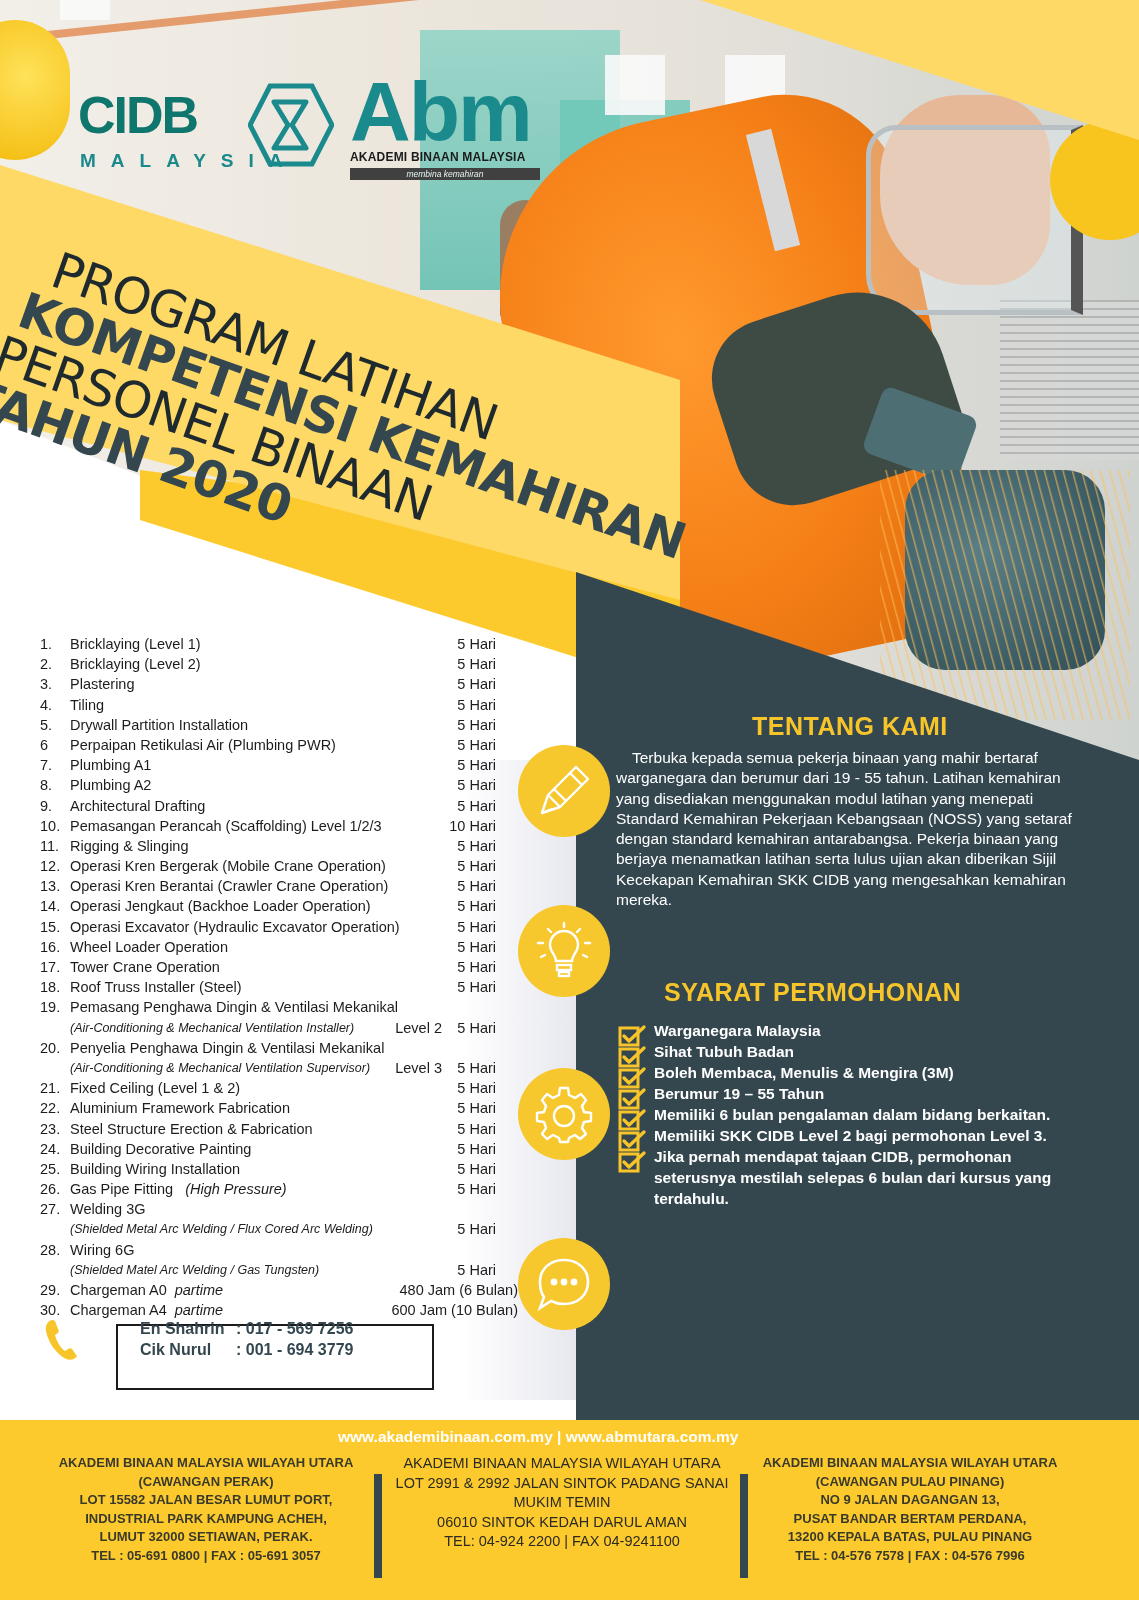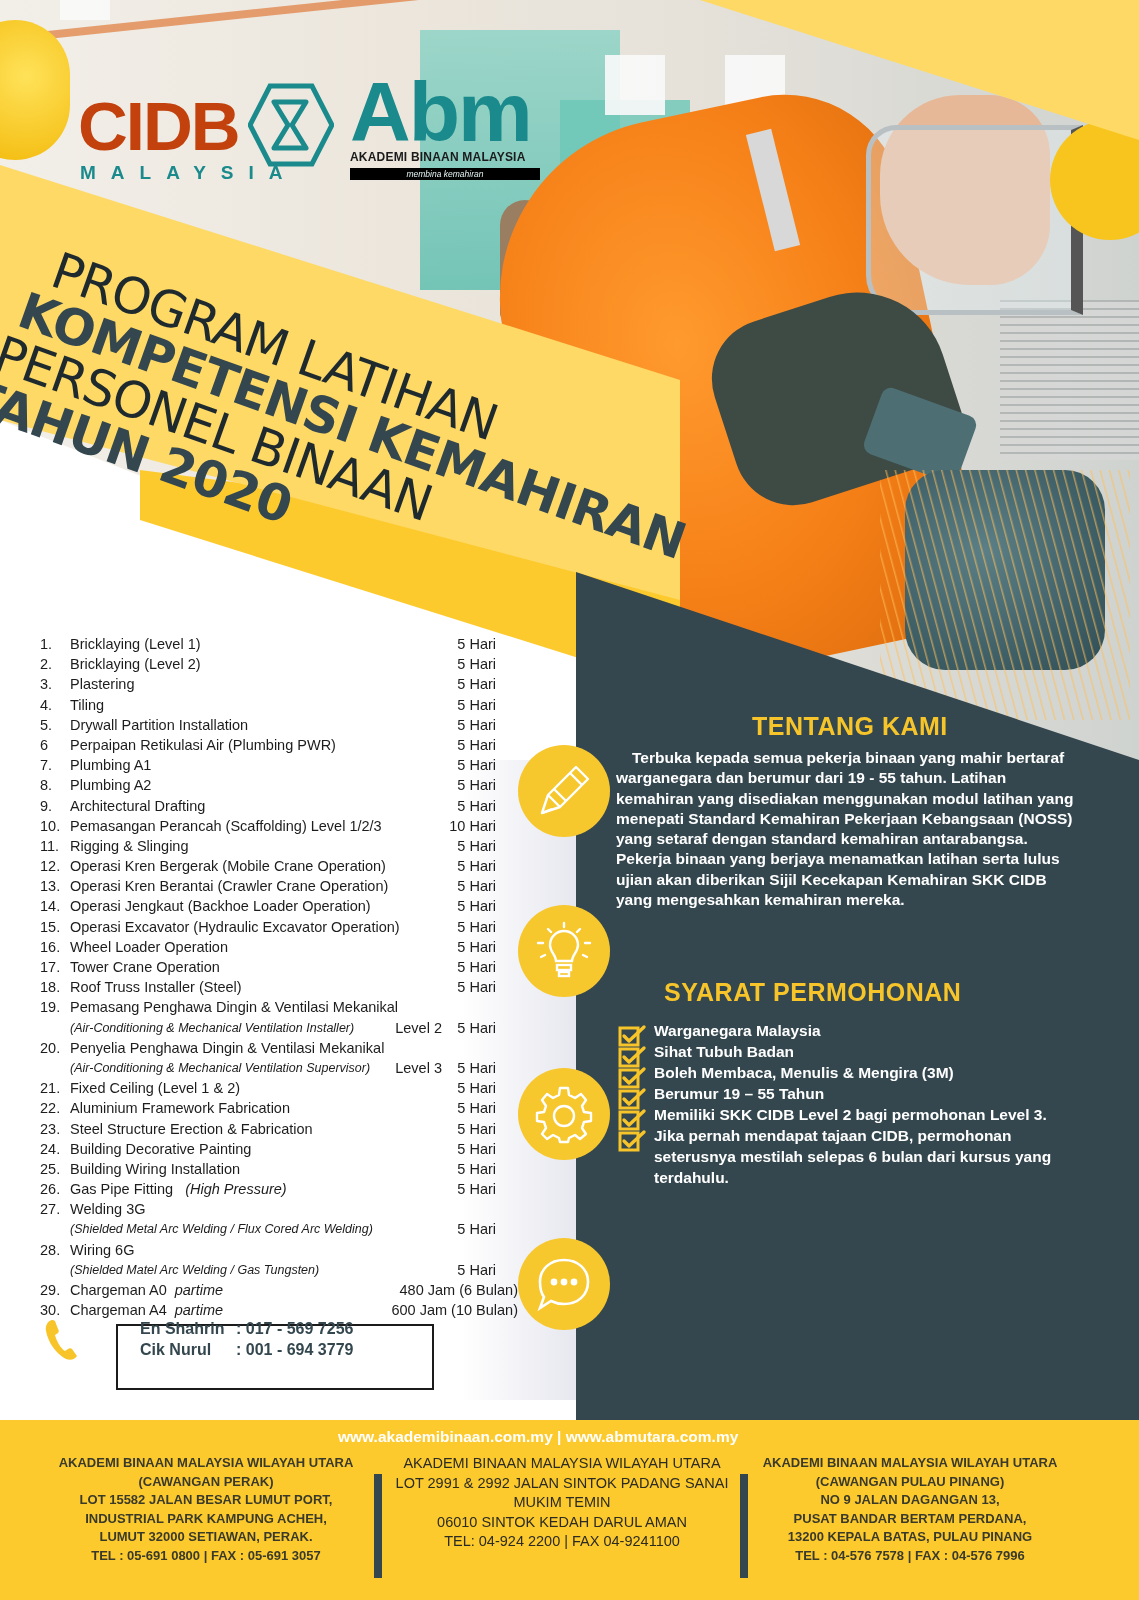--- a/index.html
+++ b/index.html
@@ -31,27 +31,27 @@
   .yellow-banner { position: absolute; left: 0; top: 0; width: 1139px; height: 760px; pointer-events: none; }
 
   
   .white-lower { position: absolute; left: 0; top: 580px; width: 576px; height: 820px; background: linear-gradient(90deg, #ffffff 0%, #ffffff 80%, #e7e8ef 100%); }
 
   
   .dark-panel-svg { position: absolute; left: 0; top: 0; width: 1139px; height: 1420px; pointer-events: none; }
 
   
   .logo-cidb { position: absolute; left: 78px; top: 78px; }
-  .logo-cidb .word { font-family: "Liberation Sans", sans-serif; font-weight: 700; font-size: 69px; color: #c2410c; letter-spacing: -2px; line-height: 74px; margin-top: 12px; }
+  .logo-cidb .word { font-family: "Liberation Sans", sans-serif; font-weight: 700; font-size: 52px; color: #0f766e; letter-spacing: -2px; line-height: 74px; }
   .logo-cidb .sub { font-family: "Liberation Sans", sans-serif; font-weight: 700; font-size: 19px; color: #1a8a8c; letter-spacing: 15px; margin-top: -2px; padding-left: 2px; }
   .logo-mark { position: absolute; left: 248px; top: 82px; width: 86px; height: 86px; }
   .logo-abm { position: absolute; left: 350px; top: 70px; width: 190px; }
   .logo-abm .word { font-family: "Liberation Sans", sans-serif; font-weight: 700; font-size: 84px; color: #1a8a8c; line-height: 84px; letter-spacing: -2px; }
   .logo-abm .name { font-family: "Liberation Sans", sans-serif; font-weight: 700; font-size: 12px; color: #1b1b1b; margin-top: -4px; letter-spacing: .2px; }
-  .logo-abm .tag { margin-top: 4px; height: 12px; background: #000000; color: #e6f4f4; font-size: 8.5px; text-align: center; line-height: 12px; font-style: italic; }
+  .logo-abm .tag { margin-top: 4px; height: 12px; background: #404040; color: #e6f4f4; font-size: 8.5px; text-align: center; line-height: 12px; font-style: italic; }
 
   
   .title-block { position: absolute; left: 62px; top: 246px; transform: rotate(19.5deg); transform-origin: left top; color: #2c3e46; line-height: 0.98; }
   .title-block .l1 { font-family: "DejaVu Sans", sans-serif; font-size: 50px; font-weight: 400; color: #1f2a2f; letter-spacing: -1px; }
   .title-block .l2 { font-family: "DejaVu Sans", sans-serif; font-size: 50px; font-weight: 700; color: #34474f; letter-spacing: -1px; margin-left: -18px; }
   .title-block .l3 { font-family: "DejaVu Sans", sans-serif; font-size: 50px; font-weight: 400; color: #1f2a2f; letter-spacing: -1px; margin-left: -26px; }
   .title-block .l4 { font-family: "DejaVu Sans", sans-serif; font-size: 50px; font-weight: 700; color: #34474f; letter-spacing: -1px; margin-left: -38px; }
 
   
   .courses { position: absolute; left: 40px; top: 634px; width: 480px; font-size: 14.5px; color: #1d1d1d; }
@@ -69,21 +69,21 @@
   .contact-box { position: absolute; left: 116px; top: 1324px; width: 314px; height: 62px; border: 2px solid #1b1b1b; border-top-width: 2px; background: transparent; }
   .contact-row { position: absolute; left: 22px; font-size: 16px; font-weight: 700; color: #34474f; white-space: nowrap; }
   .contact-row .cname { display: inline-block; width: 96px; }
 
   
   .icon-circle { position: absolute; width: 92px; height: 92px; border-radius: 50%; background: #f7c72e; }
   .icon-circle svg { position: absolute; left: 16px; top: 16px; width: 60px; height: 60px; }
 
   
   .about-title { position: absolute; left: 752px; top: 712px; font-size: 25px; font-weight: 700; color: #f7c52a; letter-spacing: .5px; }
-  .about-body { position: absolute; left: 616px; top: 748px; width: 460px; font-size: 15.5px; line-height: 20.3px; color: #ffffff; font-weight: 700; }
+  .about-body { position: absolute; left: 616px; top: 748px; width: 460px; font-size: 15.5px; line-height: 20.3px; color: #ffffff; font-weight: 400; }
   .about-body .indent { display: inline-block; width: 16px; }
 
   .req-title { position: absolute; left: 664px; top: 978px; font-size: 25px; font-weight: 700; color: #f7c52a; letter-spacing: .5px; }
   .req-list { position: absolute; left: 618px; top: 1020px; width: 470px; color: #ffffff; font-weight: 700; font-size: 15.5px; line-height: 21px; }
   .req-item { position: relative; padding-left: 36px; }
   .req-item .check { position: absolute; left: 0; top: 4px; width: 30px; height: 24px; }
 
   
   .footer { position: absolute; left: 0; top: 1420px; width: 1139px; height: 180px; background: #fdca2e; }
   .footer .web { position: absolute; left: 338px; top: 8px; font-size: 15.5px; font-weight: 700; color: #ffffff; white-space: nowrap; }
@@ -409,20 +409,24 @@
         <rect x="2" y="4" width="18" height="17" fill="none" stroke="#f7c52a" stroke-width="3"></rect>
         <path d="M6,12 L11,17 L26,3" fill="none" stroke="#f7c52a" stroke-width="3.4" stroke-linecap="round" stroke-linejoin="round"></path>
       </svg><span>Boleh Membaca, Menulis &amp; Mengira (3M)</span></div>
     <div class="req-item"><svg class="check" viewBox="0 0 30 24">
         <rect x="2" y="4" width="18" height="17" fill="none" stroke="#f7c52a" stroke-width="3"></rect>
         <path d="M6,12 L11,17 L26,3" fill="none" stroke="#f7c52a" stroke-width="3.4" stroke-linecap="round" stroke-linejoin="round"></path>
       </svg><span>Berumur 19 – 55 Tahun</span></div>
     <div class="req-item"><svg class="check" viewBox="0 0 30 24">
         <rect x="2" y="4" width="18" height="17" fill="none" stroke="#f7c52a" stroke-width="3"></rect>
         <path d="M6,12 L11,17 L26,3" fill="none" stroke="#f7c52a" stroke-width="3.4" stroke-linecap="round" stroke-linejoin="round"></path>
+      </svg><span>Memiliki 6 bulan pengalaman dalam bidang berkaitan.</span></div>
+    <div class="req-item"><svg class="check" viewBox="0 0 30 24">
+        <rect x="2" y="4" width="18" height="17" fill="none" stroke="#f7c52a" stroke-width="3"></rect>
+        <path d="M6,12 L11,17 L26,3" fill="none" stroke="#f7c52a" stroke-width="3.4" stroke-linecap="round" stroke-linejoin="round"></path>
       </svg><span>Memiliki SKK CIDB Level 2 bagi permohonan Level 3.</span></div>
     <div class="req-item"><svg class="check" viewBox="0 0 30 24">
         <rect x="2" y="4" width="18" height="17" fill="none" stroke="#f7c52a" stroke-width="3"></rect>
         <path d="M6,12 L11,17 L26,3" fill="none" stroke="#f7c52a" stroke-width="3.4" stroke-linecap="round" stroke-linejoin="round"></path>
       </svg><span>Jika pernah mendapat tajaan CIDB, permohonan seterusnya mestilah selepas 6 bulan dari kursus yang terdahulu.</span></div>
   </div>
 
 <div class="footer">
   <div class="web">www.akademibinaan.com.my | www.abmutara.com.my</div>
   <div class="col c1" id="fcol0">

